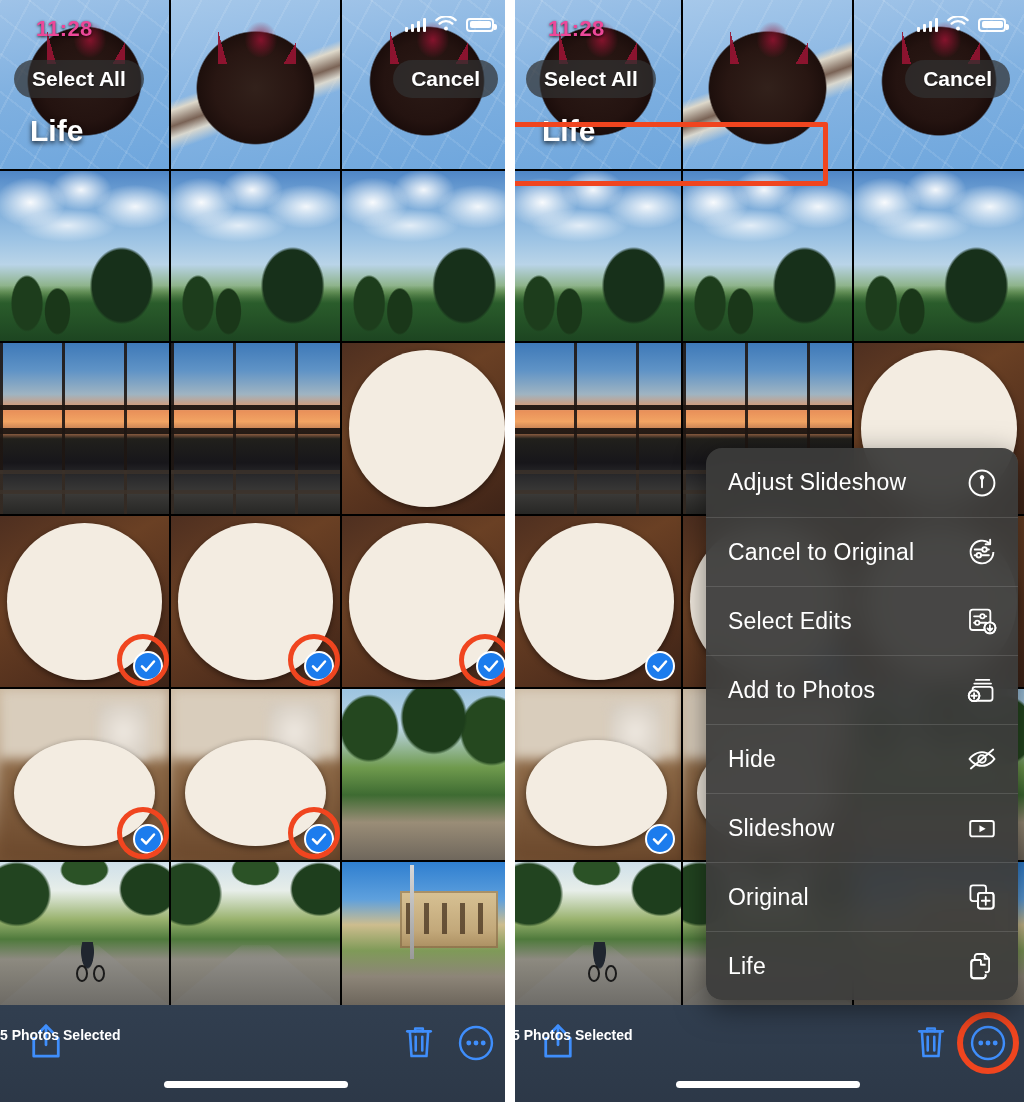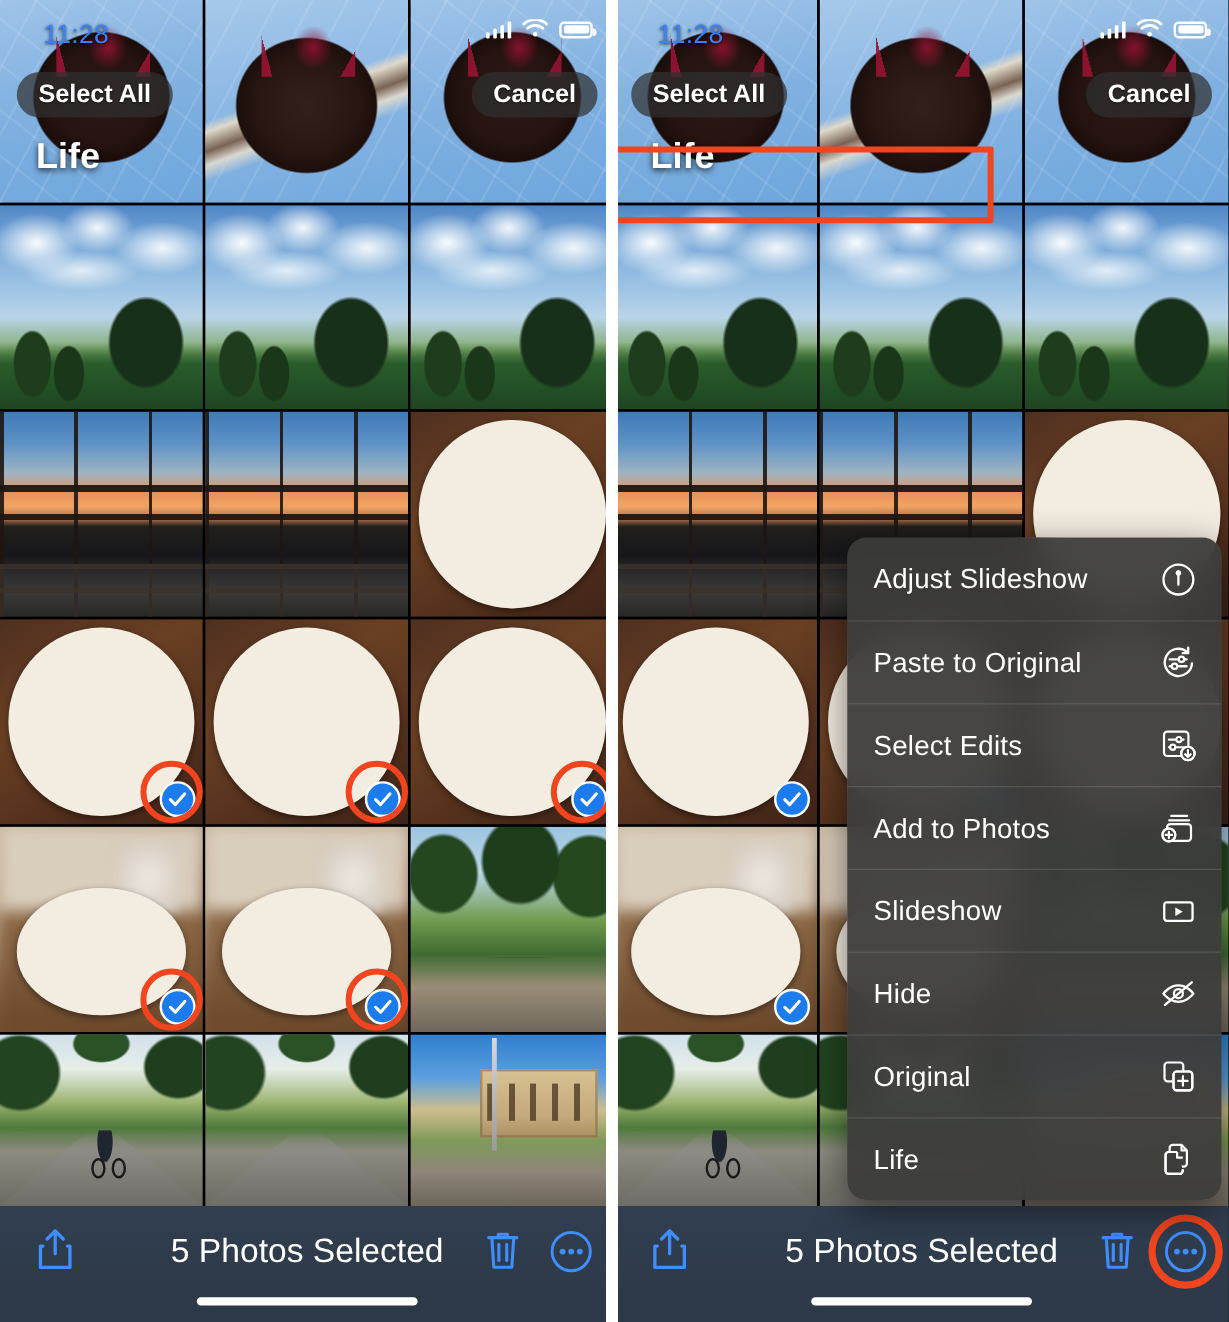--- a/index.html
+++ b/index.html
@@ -185,22 +185,22 @@
   }
   .check svg { width:18px; height:18px; }
   .ring {
     position:absolute; width:52px; height:52px; border-radius:50%;
     border:5px solid #f0451f; z-index:8; pointer-events:none;
   }
 
   
   .statusbar { position:absolute; top:0; left:0; width:512px; height:46px; z-index:20; }
   .clock {
-    position:absolute; left:36px; top:16px; color:#3b82f6;
-    font-size:22px; font-weight:400; letter-spacing:.3px;
+    position:absolute; left:36px; top:16px; color:#ec4899;
+    font-size:22px; font-weight:700; letter-spacing:.3px;
     text-shadow:0 1px 3px rgba(0,0,0,.8);
   }
   .st-right { position:absolute; right:18px; top:16px; display:flex; align-items:center; gap:9px; }
   .sig { display:flex; align-items:flex-end; gap:2.5px; height:15px; }
   .sig i { display:block; width:3.5px; background:#fff; border-radius:1px; }
   .sig i:nth-child(1){height:5px;} .sig i:nth-child(2){height:8px;}
   .sig i:nth-child(3){height:11px;} .sig i:nth-child(4){height:14px;}
   .batt { width:28px; height:14px; border:2px solid #fff; border-radius:4px; position:relative; }
   .batt::after { content:""; position:absolute; right:-5px; top:4px; width:3px; height:6px; background:#fff; border-radius:0 2px 2px 0; }
   .batt span { position:absolute; inset:1.5px; background:#fff; border-radius:2px; }
@@ -220,22 +220,22 @@
   }
 
   
   .toolbar {
     position:absolute; left:0; bottom:0; width:512px; height:97px;
     background: linear-gradient(180deg, rgba(52,66,84,.95), rgba(46,58,74,.97));
     z-index:25; backdrop-filter: blur(8px);
   }
   .tb-share { position:absolute; left:28px; top:17px; width:36px; height:38px; }
   .tb-count {
-    position:absolute; left:0; right:0; top:22px; text-align:center;
-    color:#fff; font-size:28px; font-weight:400;
+    position:absolute; left:0; right:0; top:22px; text-align:left;
+    color:#fff; font-size:14px; font-weight:700;
   }
   .tb-trash { position:absolute; right:78px; top:18px; width:30px; height:38px; }
   .tb-more { position:absolute; right:18px; top:20px; width:36px; height:36px; }
   .home-ind {
     position:absolute; left:50%; transform:translateX(-50%); bottom:14px;
     width:184px; height:7px; border-radius:4px; background:#fff;
   }
   .more-ring {
     position:absolute; right:5px; top:7px; width:62px; height:62px;
     border-radius:50%; border:6px solid #f0451f; z-index:30;
@@ -638,21 +638,21 @@
           <svg viewBox="0 0 28 28" fill="none" stroke="#fff" stroke-width="1.8">
             <circle cx="14" cy="14" r="11.6"></circle>
             <path d="M14 7.6v10.4" stroke-linecap="round"></path>
             <circle cx="14" cy="8.8" r="2.1" fill="#fff" stroke="none"></circle>
           </svg>
         </span>
       </div>
 
 
       <div class="ctx-item">
-        <span class="lbl">Paste to Original</span>
+        <span class="lbl">Cancel to Original</span>
         <span class="ic">
           <svg viewBox="0 0 28 28" fill="none" stroke="#fff" stroke-width="1.8">
             <path d="M24.6 14a10.6 10.6 0 1 1-3.4-7.8"></path>
             <path d="M21.6 2.6v4.2h-4.2" stroke-linecap="round" stroke-linejoin="round"></path>
             <path d="M7.2 11.6h13.2M7.2 17h13.2" stroke-linecap="round"></path>
             <circle cx="16.4" cy="11.6" r="2.1" fill="#3c3c3a"></circle>
             <circle cx="11" cy="17" r="2.1" fill="#3c3c3a"></circle>
           </svg>
         </span>
       </div>
@@ -680,36 +680,36 @@
             <path d="M6.8 8h15.6" stroke-linecap="round"></path>
             <rect x="5.2" y="11" width="18.6" height="13" rx="2.4"></rect>
             <circle cx="6.6" cy="19.4" r="5" fill="#3c3c3a"></circle>
             <circle cx="6.6" cy="19.4" r="5"></circle>
             <path d="M6.6 16.9v5M4.1 19.4h5" stroke-linecap="round"></path>
           </svg>
         </span>
       </div>
 
       <div class="ctx-item">
-        <span class="lbl">Slideshow</span>
-        <span class="ic">
-          <svg viewBox="0 0 28 28" fill="none" stroke="#fff" stroke-width="1.8">
-            <rect x="3" y="7.4" width="22" height="14.4" rx="2"></rect>
-            <path d="M11.6 11.4v6.6l5.8-3.3z" fill="#fff" stroke="none"></path>
-          </svg>
-        </span>
-      </div>
-
-      <div class="ctx-item">
         <span class="lbl">Hide</span>
         <span class="ic">
           <svg viewBox="0 0 28 28" fill="none" stroke="#fff" stroke-width="1.8" stroke-linecap="round">
             <path d="M2.4 14S6.8 7.6 14 7.6 25.6 14 25.6 14 21.2 20.4 14 20.4 2.4 14 2.4 14z"></path>
             <circle cx="14" cy="14" r="3.5"></circle>
             <path d="M3.6 22.8 24.4 5.2"></path>
+          </svg>
+        </span>
+      </div>
+
+      <div class="ctx-item">
+        <span class="lbl">Slideshow</span>
+        <span class="ic">
+          <svg viewBox="0 0 28 28" fill="none" stroke="#fff" stroke-width="1.8">
+            <rect x="3" y="7.4" width="22" height="14.4" rx="2"></rect>
+            <path d="M11.6 11.4v6.6l5.8-3.3z" fill="#fff" stroke="none"></path>
           </svg>
         </span>
       </div>
 
       <div class="ctx-item">
         <span class="lbl">Original</span>
         <span class="ic">
           <svg viewBox="0 0 28 28" fill="none" stroke="#fff" stroke-width="1.7">
             <rect x="3.2" y="3.2" width="14.6" height="14.6" rx="2.4"></rect>
             <rect x="10.2" y="10.2" width="14.6" height="14.6" rx="2.4" fill="#3c3c3a"></rect>

